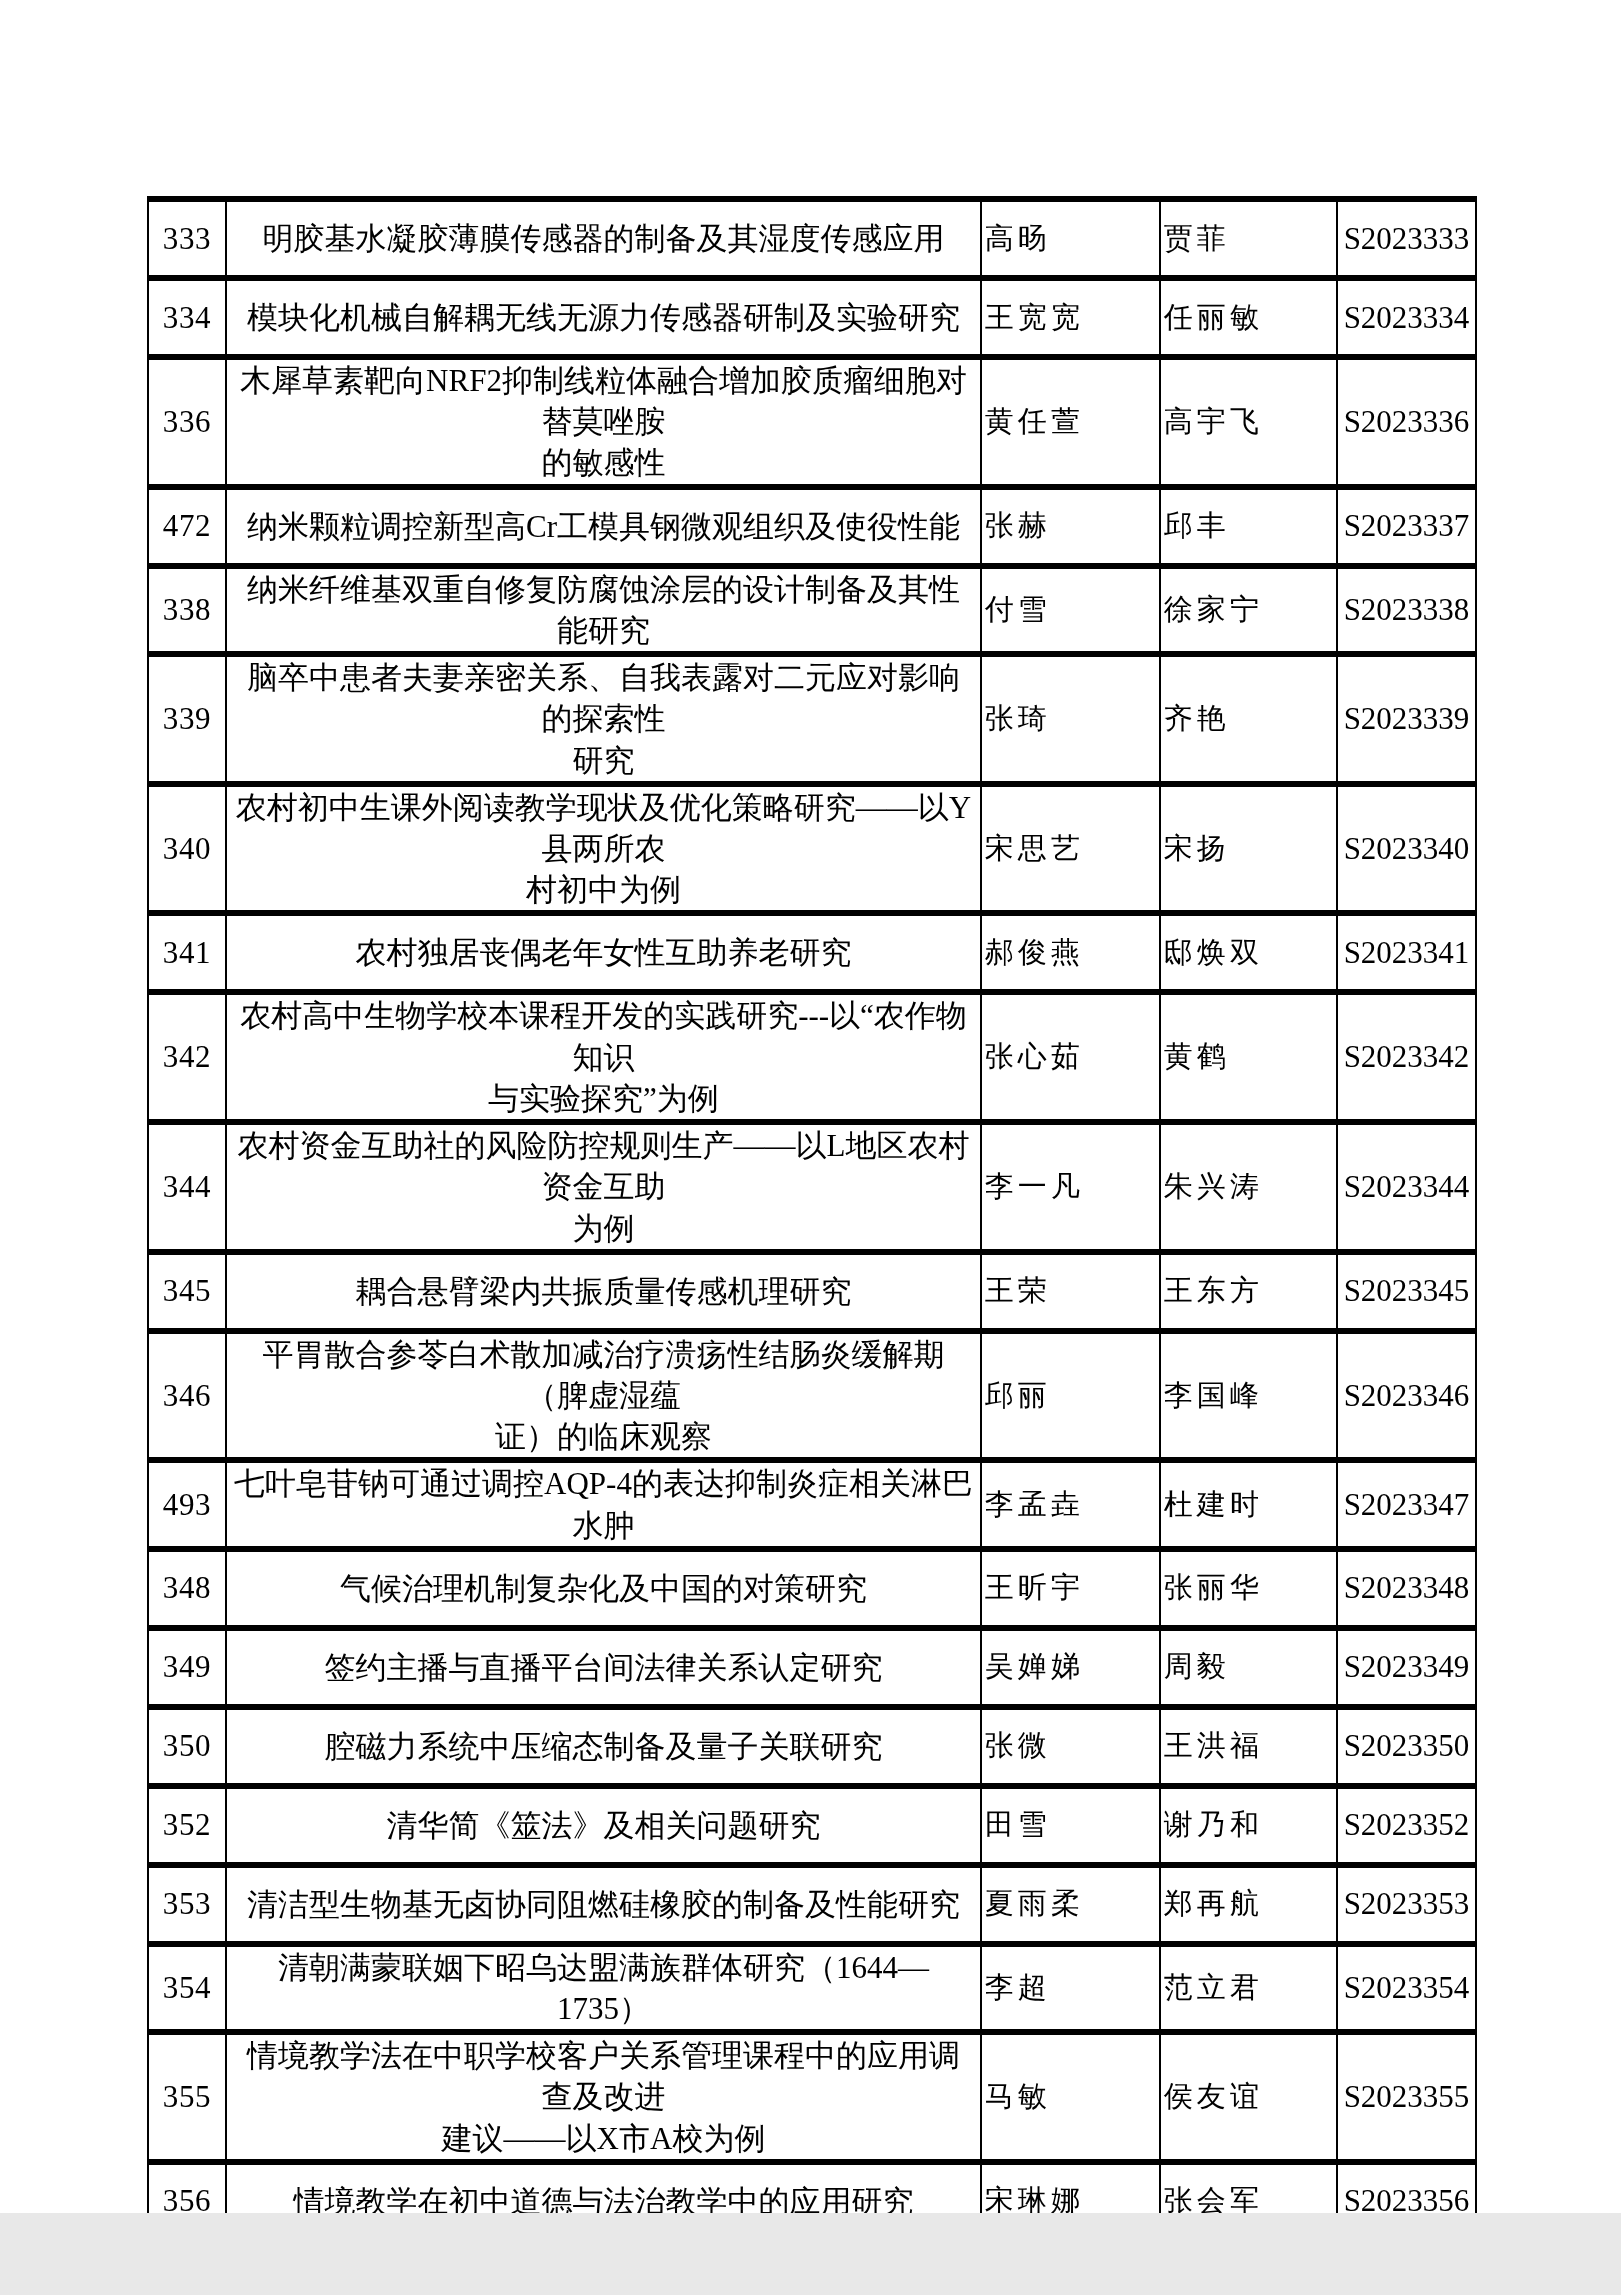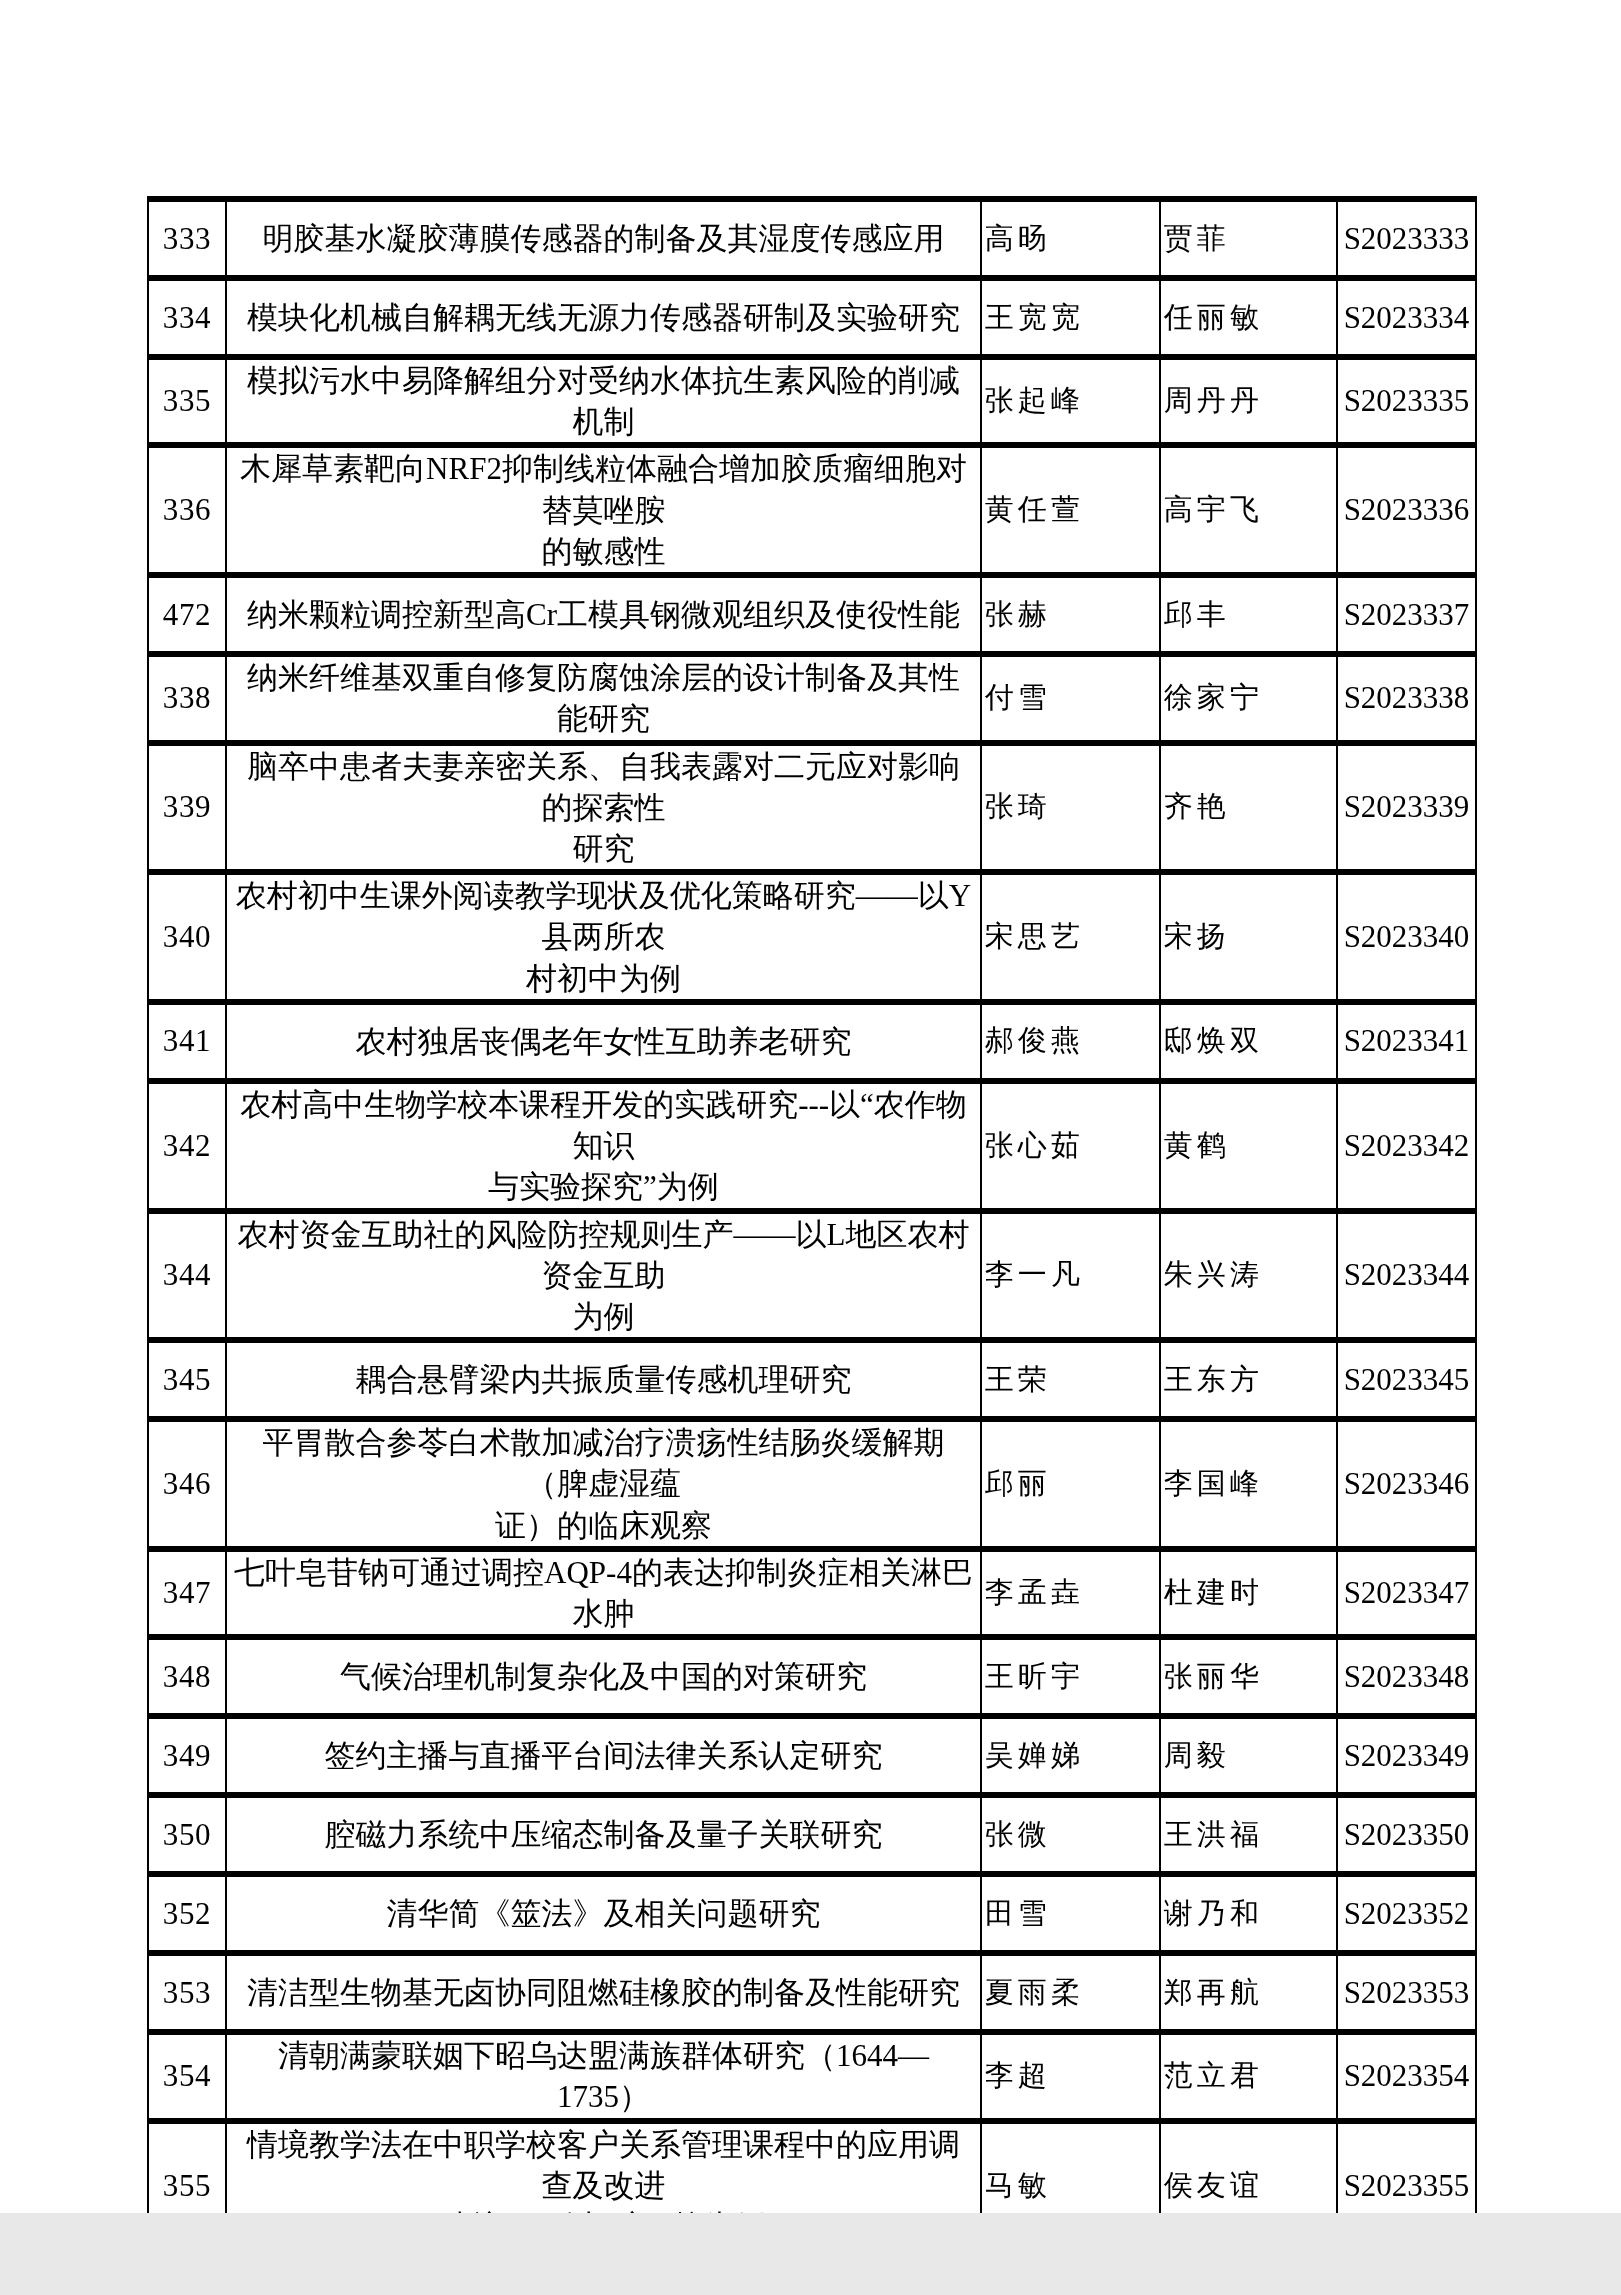--- a/index.html
+++ b/index.html
@@ -82,27 +82,20 @@
   </tr>
 
   <tr class="doc-row">
     <td class="c-no">334</td>
     <td class="c-title">模块化机械自解耦无线无源力传感器研制及实验研究</td>
     <td class="c-name"><span class="nm">王宽宽</span></td>
     <td class="c-name c-name2"><span class="nm">任丽敏</span></td>
     <td class="c-id">S2023334</td>
   </tr>
 
-  <tr class="doc-row">
-    <td class="c-no">335</td>
-    <td class="c-title">模拟污水中易降解组分对受纳水体抗生素风险的削减机制</td>
-    <td class="c-name"><span class="nm">张起峰</span></td>
-    <td class="c-name c-name2"><span class="nm">周丹丹</span></td>
-    <td class="c-id">S2023335</td>
-  </tr>
 
   <tr class="doc-row">
     <td class="c-no">336</td>
     <td class="c-title">木犀草素靶向NRF2抑制线粒体融合增加胶质瘤细胞对替莫唑胺
 的敏感性</td>
     <td class="c-name"><span class="nm">黄任萱</span></td>
     <td class="c-name c-name2"><span class="nm">高宇飞</span></td>
     <td class="c-id">S2023336</td>
   </tr>
 
@@ -178,21 +171,21 @@
   <tr class="doc-row">
     <td class="c-no">346</td>
     <td class="c-title">平胃散合参苓白术散加减治疗溃疡性结肠炎缓解期（脾虚湿蕴
 证）的临床观察</td>
     <td class="c-name"><span class="nm">邱丽</span></td>
     <td class="c-name c-name2"><span class="nm">李国峰</span></td>
     <td class="c-id">S2023346</td>
   </tr>
 
   <tr class="doc-row">
-    <td class="c-no">347</td>
+    <td class="c-no">493</td>
     <td class="c-title">七叶皂苷钠可通过调控AQP-4的表达抑制炎症相关淋巴水肿</td>
     <td class="c-name"><span class="nm">李孟垚</span></td>
     <td class="c-name c-name2"><span class="nm">杜建时</span></td>
     <td class="c-id">S2023347</td>
   </tr>
 
   <tr class="doc-row">
     <td class="c-no">348</td>
     <td class="c-title">气候治理机制复杂化及中国的对策研究</td>
     <td class="c-name"><span class="nm">王昕宇</span></td>

